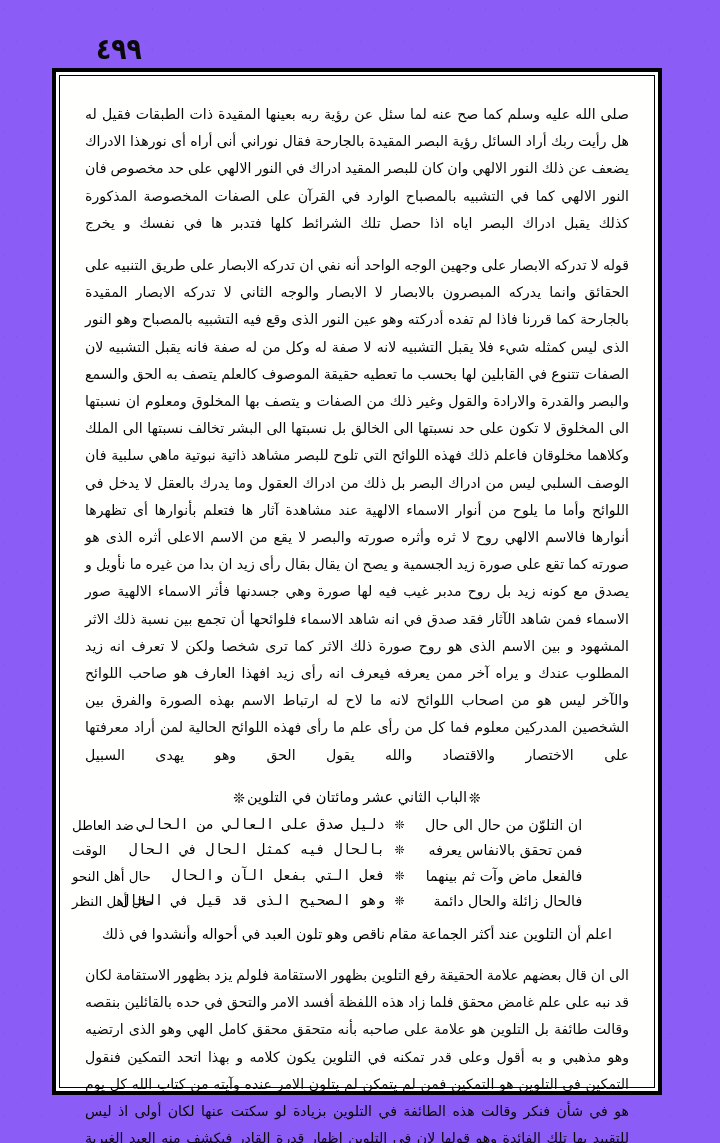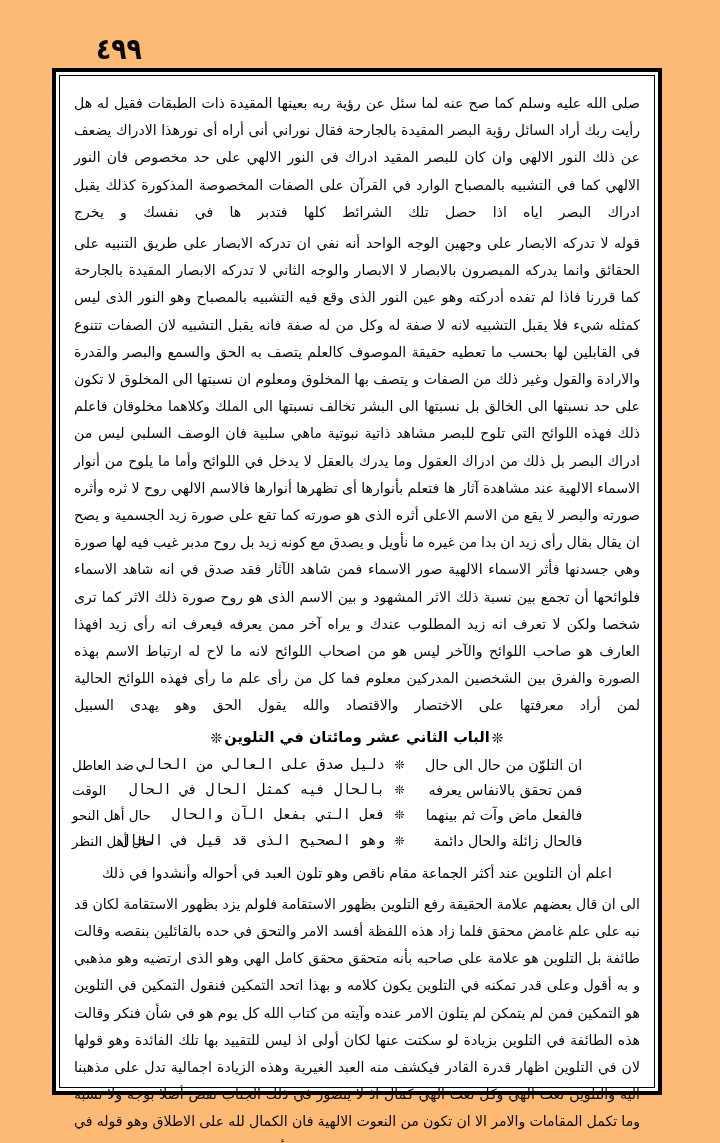--- a/index.html
+++ b/index.html
@@ -14,21 +14,21 @@
     position: relative;
     overflow: hidden;
     font-family: "DejaVu Sans", sans-serif;
     color: #000000;
   }
 
   
   #page {
     position: absolute;
     inset: 0;
-    background: #fdba74;
+    background: #8b5cf6;
   }
 
   
   #paper-texture {
     position: absolute;
     inset: 0;
     pointer-events: none;
     opacity: .045;
     background-image:
       radial-gradient(circle at 12% 22%, #000 0.6px, transparent 0.7px),
@@ -85,31 +85,31 @@
 
   .para {
     font-family: "DejaVu Sans", sans-serif;
     font-size: 14.1px;
     line-height: 27.2px;
     text-align: justify;
     text-align-last: justify;
     word-spacing: -0.5px;
     letter-spacing: -0.3px;
     color: #070707;
-    margin: 4px;
+    margin: 15px;
     -webkit-font-smoothing: none;
   }
   .para.last-natural { text-align-last: right; }
 
   
   .chapter-heading {
     text-align: center;
     font-size: 14.6px;
     line-height: 26px;
-    font-weight: 700;
+    font-weight: 400;
     letter-spacing: -0.4px;
     margin: 1px 0 2px;
     color: #000;
   }
   .chapter-heading .orn {
     font-size: 14px;
     vertical-align: -1px;
     margin: 0 2px;
   }
 

